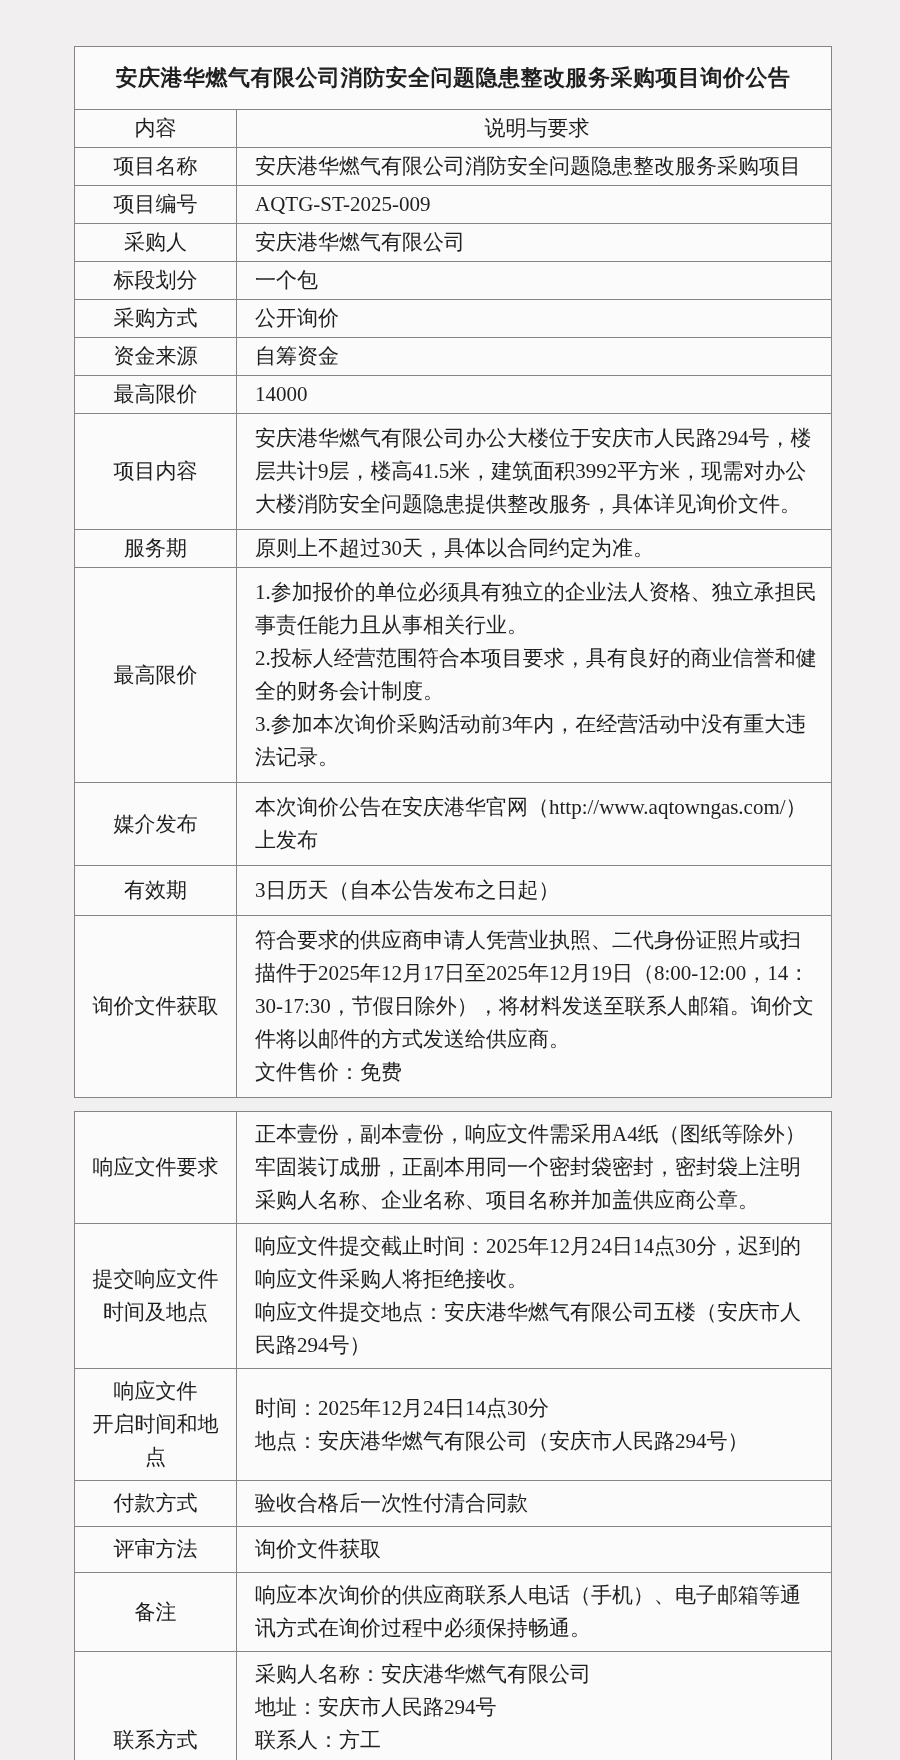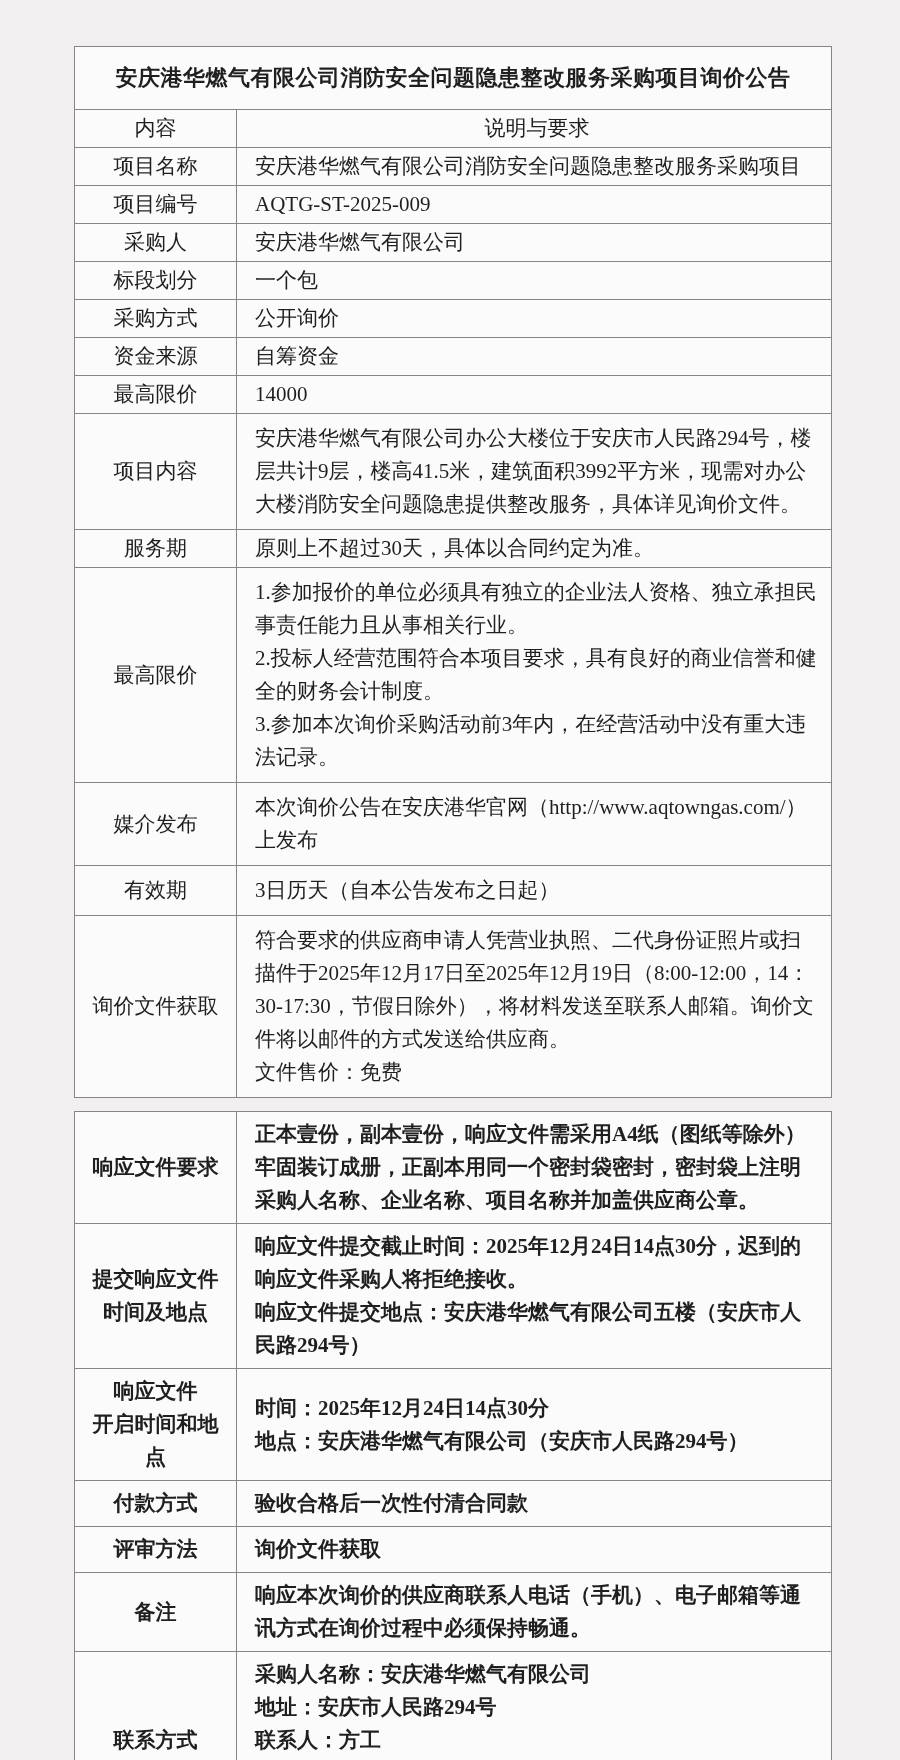--- a/index.html
+++ b/index.html
@@ -45,21 +45,21 @@
   td.label {
     text-align: center;
     padding: 2px 15px;
   }
   td.value {
     text-align: left;
     padding: 2px 12px 2px 18px;
   }
   td.head { text-align: center; }
   tr.roomy > td.value, tr.roomy > td.label { padding-top: 8px; padding-bottom: 8px; }
-  table.second td.value, table.second td.label { padding-top: 6px; padding-bottom: 6px; font-weight: bold; }
+  table.second td.value, table.second td.label { padding-top: 6px; padding-bottom: 6px; }
 </style>
 </head>
 <body>
 
 <div class="page">
   <div class="page-inner">
 
     <table class="doc-table">
       <colgroup>
           <col class="c1">

